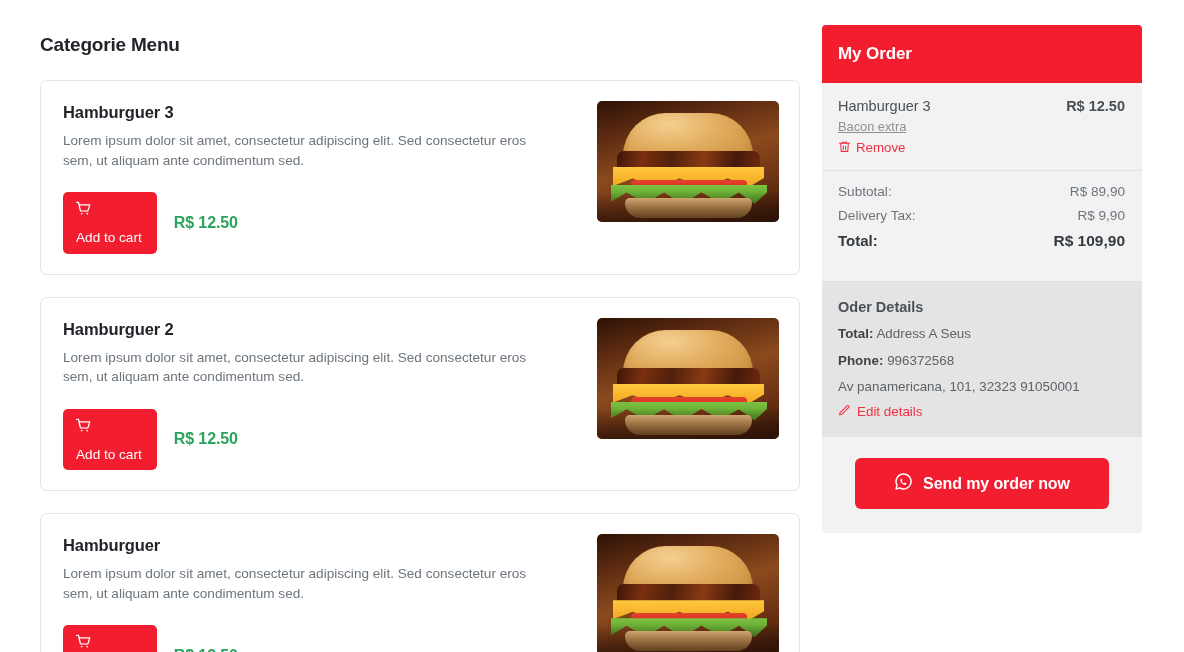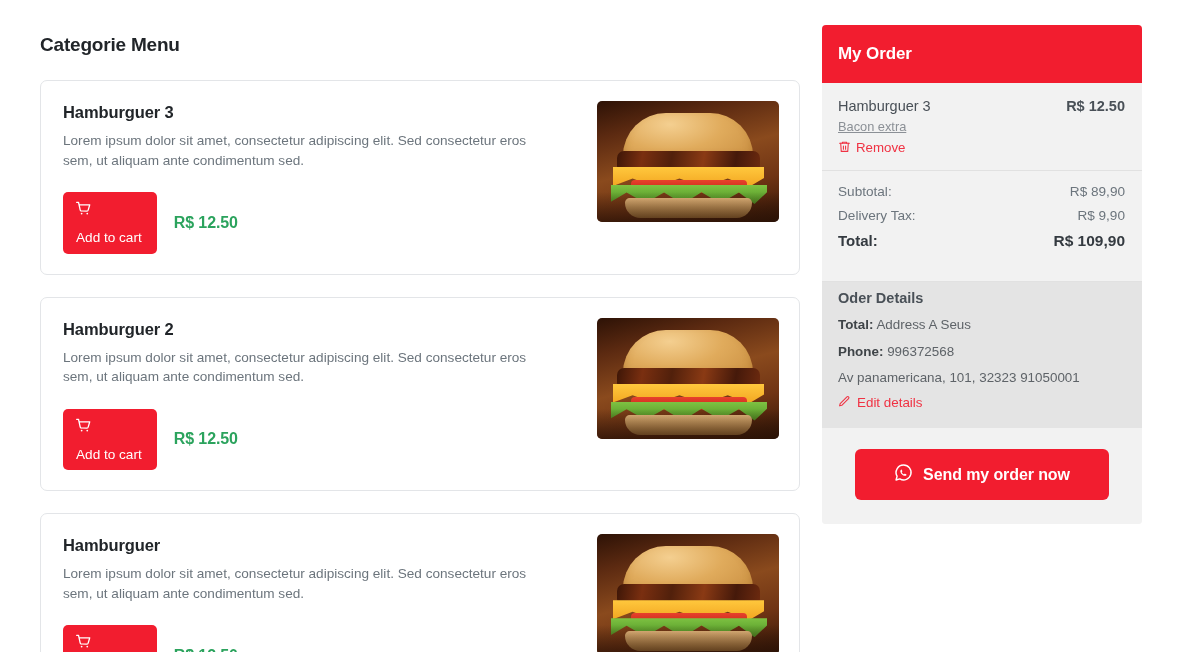--- a/index.html
+++ b/index.html
@@ -201,21 +201,21 @@
   .total-row.grand {
     font-size: 15px;
     color: #343a40;
     font-weight: bold;
     margin-bottom: 16px;
   }
   .total-row.grand .total-value { font-size: 15.5px; }
 
   .details-block {
     background: #e4e4e4;
-    padding: 8px 17px 16px 16px;
+    padding: 17px 17px 16px 16px;
   }
   .details-title {
     font-size: 14.5px;
     font-weight: bold;
     color: #495057;
     margin-bottom: 10px;
   }
   .detail-line {
     font-size: 13.4px;
     color: #5e6368;

